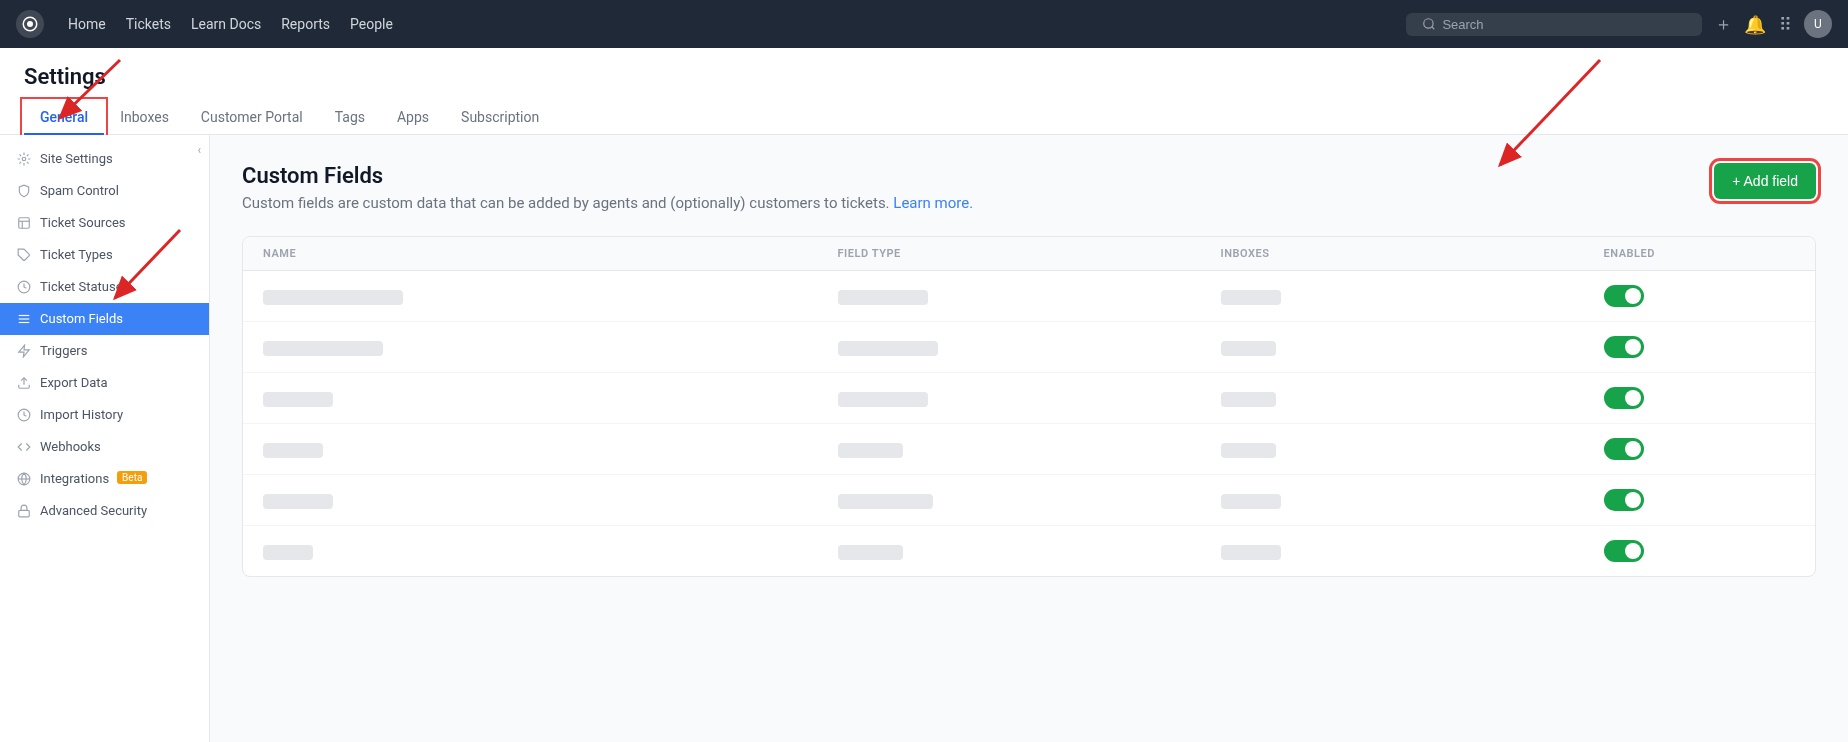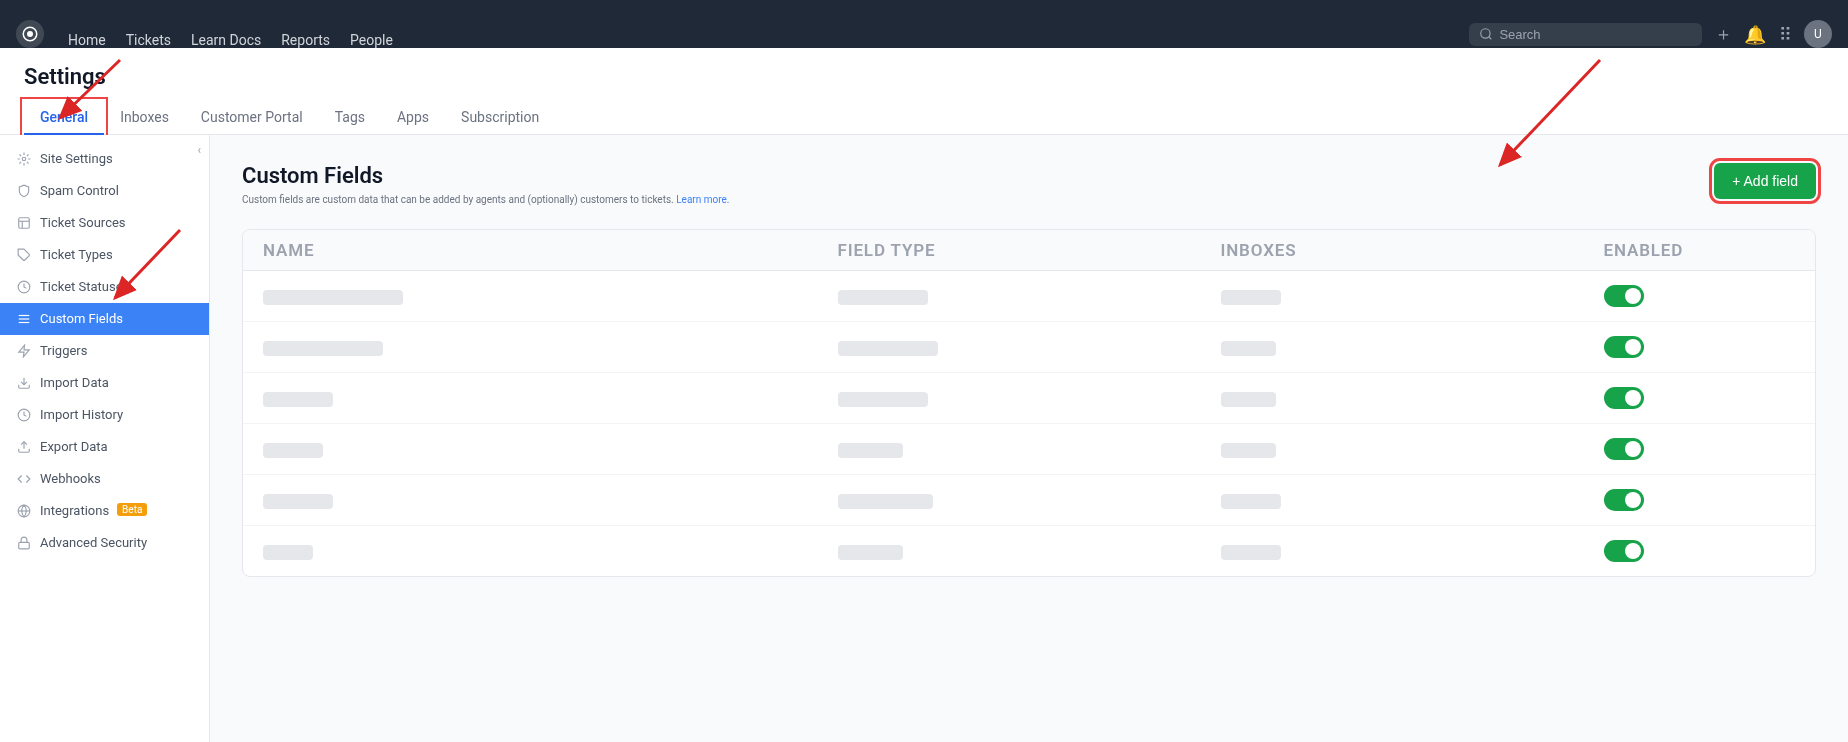--- a/index.html
+++ b/index.html
@@ -3,21 +3,21 @@
   <meta charset="utf-8">
   <style>
     * { box-sizing: border-box; margin: 0; padding: 0; }
     body { font-family: -apple-system, BlinkMacSystemFont, 'Segoe UI', Roboto, sans-serif; background: #f5f6fa; color: #333; }
 
     
     .topnav {
       background: #1f2937;
       height: 48px;
       display: flex;
-      align-items: flex-end;
+      align-items: center;
       padding: 0 16px;
       gap: 24px;
     }
     .topnav-logo {
       width: 28px; height: 28px;
       background: rgba(255,255,255,0.15);
       border-radius: 50%;
       display: flex; align-items: center; justify-content: center;
       flex-shrink: 0;
     }
@@ -29,23 +29,23 @@
       cursor: pointer;
       text-decoration: none;
     }
     .topnav-right {
       display: flex; align-items: center; gap: 12px;
     }
     .search-bar {
       display: flex; align-items: center;
       background: rgba(255,255,255,0.1);
       border-radius: 6px;
-      padding: 4px 10px;
+      padding: 4px 16px;
       gap: 6px;
-      width: 233px;
+      width: 296px;
     }
     .search-bar input {
       background: transparent;
       border: none;
       outline: none;
       color: #d1d5db;
       font-size: 13px;
       width: 100%;
     }
     .search-bar input::placeholder { color: #9ca3af; }
@@ -161,21 +161,21 @@
       align-items: flex-start;
       justify-content: space-between;
       margin-bottom: 24px;
     }
     .content-title {
       font-size: 22px;
       font-weight: 600;
       color: #111827;
     }
     .content-desc {
-      font-size: 10px;
+      font-size: 15px;
       color: #6b7280;
       margin-top: 6px;
     }
     .content-desc a {
       color: #3b82f6;
       text-decoration: none;
     }
     .add-field-btn {
       display: flex; align-items: center; gap: 6px;
       background: #16a34a;
@@ -198,21 +198,21 @@
       border: 1px solid #e5e7eb;
       overflow: hidden;
       width: 100%;
     }
     .cf-table-header {
       display: grid;
       grid-template-columns: 3fr 2fr 2fr 1fr;
       padding: 10px 20px;
       background: #f9fafb;
       border-bottom: 1px solid #e5e7eb;
-      font-size: 17px;
+      font-size: 11px;
       font-weight: 600;
       color: #9ca3af;
       letter-spacing: 0.05em;
       text-transform: uppercase;
     }
     .cf-table-row {
       display: grid;
       grid-template-columns: 3fr 2fr 2fr 1fr;
       padding: 14px 20px;
       border-bottom: 1px solid #f3f4f6;
@@ -369,50 +369,40 @@
 
     <div class="sidebar-item">
       <span class="sidebar-icon">
         <svg width="14" height="14" viewBox="0 0 24 24" fill="none" stroke="currentColor" stroke-width="2">
             <polygon points="13 2 3 14 12 14 11 22 21 10 12 10 13 2"></polygon>
           </svg>
       </span>
       <span>Triggers</span>
     </div>
 
-    <div class="sidebar-item">
-      <span class="sidebar-icon">
-        <svg width="14" height="14" viewBox="0 0 24 24" fill="none" stroke="currentColor" stroke-width="2">
-            <path d="M21 15v4a2 2 0 01-2 2H5a2 2 0 01-2-2v-4"></path>
-            <polyline points="7 10 12 15 17 10"></polyline>
-            <line x1="12" y1="15" x2="12" y2="3"></line>
-          </svg>
-      </span>
-      <span>Import Data</span>
-    </div>
-
-    <div class="sidebar-item">
-      <span class="sidebar-icon">
-        <svg width="14" height="14" viewBox="0 0 24 24" fill="none" stroke="currentColor" stroke-width="2">
-            <circle cx="12" cy="12" r="10"></circle>
-            <polyline points="12 6 12 12 16 14"></polyline>
-          </svg>
-      </span>
-      <span>Import History</span>
-    </div>
 
     <div class="sidebar-item">
       <span class="sidebar-icon">
         <svg width="14" height="14" viewBox="0 0 24 24" fill="none" stroke="currentColor" stroke-width="2">
             <path d="M21 15v4a2 2 0 01-2 2H5a2 2 0 01-2-2v-4"></path>
             <polyline points="17 8 12 3 7 8"></polyline>
             <line x1="12" y1="3" x2="12" y2="15"></line>
           </svg>
       </span>
       <span>Export Data</span>
+    </div>
+
+    <div class="sidebar-item">
+      <span class="sidebar-icon">
+        <svg width="14" height="14" viewBox="0 0 24 24" fill="none" stroke="currentColor" stroke-width="2">
+            <circle cx="12" cy="12" r="10"></circle>
+            <polyline points="12 6 12 12 16 14"></polyline>
+          </svg>
+      </span>
+      <span>Import History</span>
     </div>
 
     <div class="sidebar-item">
       <span class="sidebar-icon">
         <svg width="14" height="14" viewBox="0 0 24 24" fill="none" stroke="currentColor" stroke-width="2">
             <polyline points="16 18 22 12 16 6"></polyline>
             <polyline points="8 6 2 12 8 18"></polyline>
           </svg>
       </span>
       <span>Webhooks</span>

